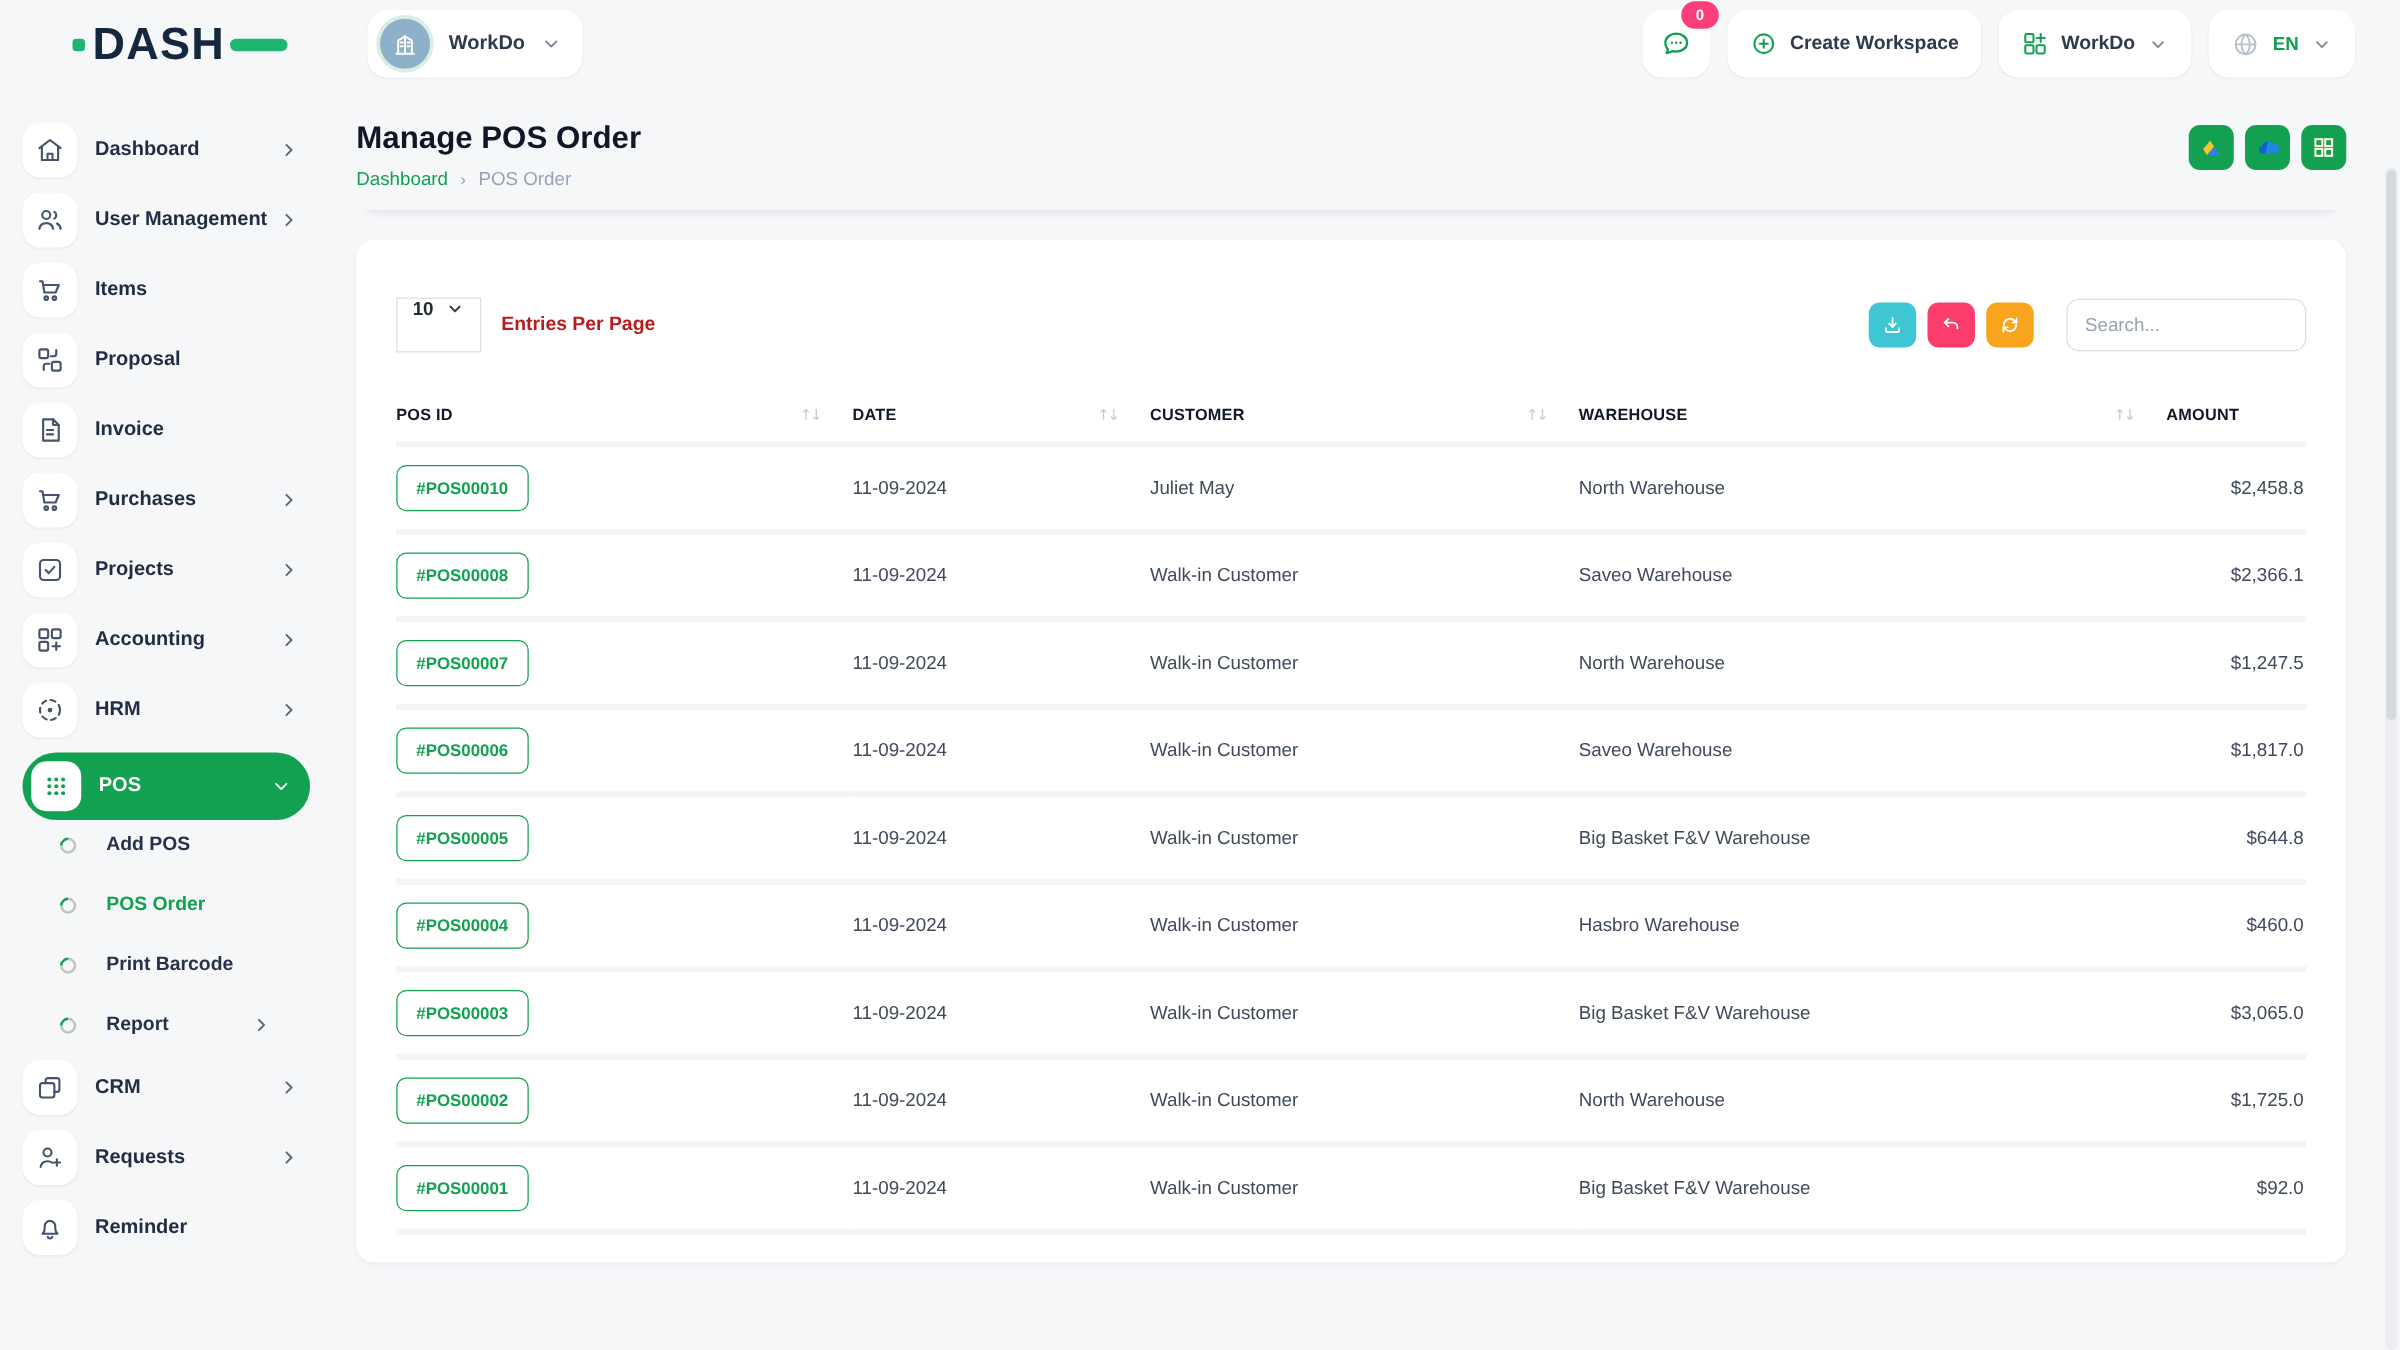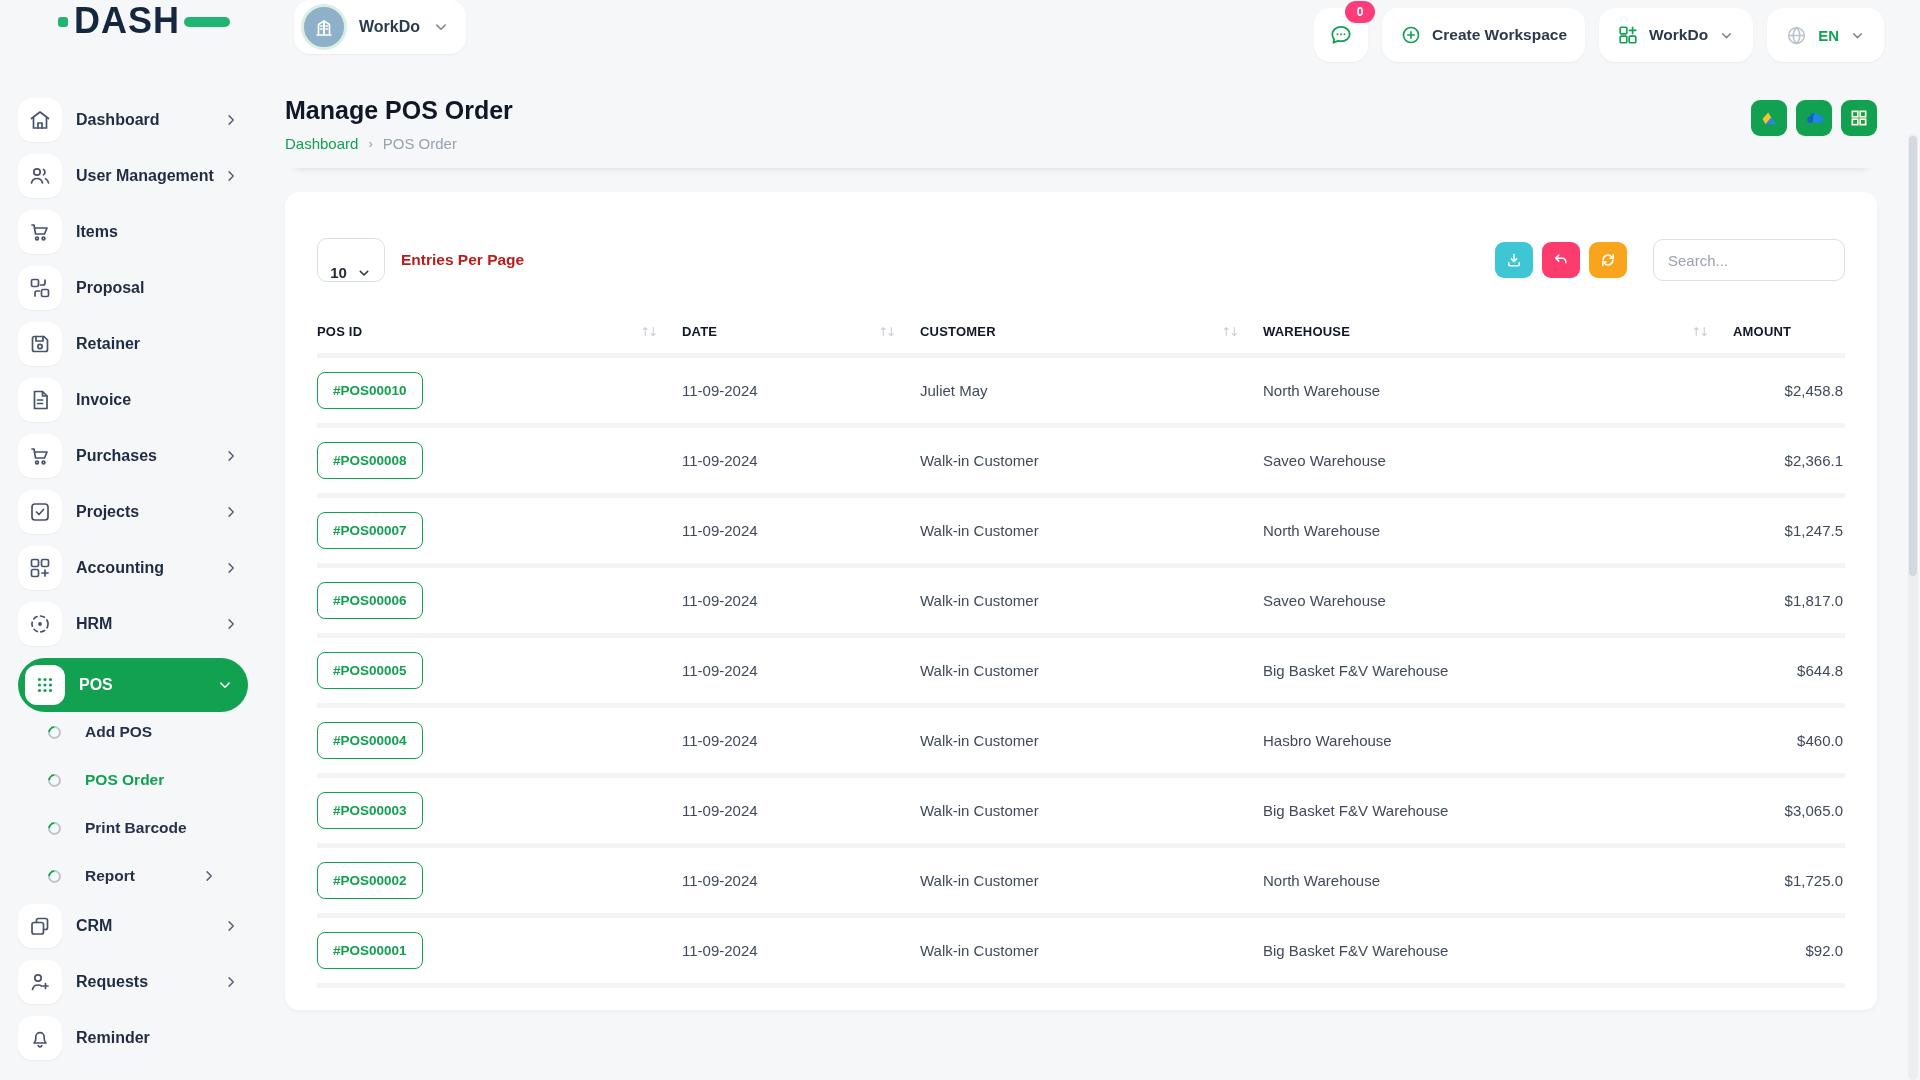--- a/index.html
+++ b/index.html
@@ -3,21 +3,21 @@
 <meta charset="utf-8">
 <title></title>
 <style>
   html,body{margin:0;padding:0}
   body{
     width:1920px;height:1080px;position:relative;overflow:hidden;
     background:#f6f7f9;font-family:"Liberation Sans",sans-serif;
     -webkit-font-smoothing:antialiased;color:#1f2c43;
   }
   
-  .header{position:absolute;top:0;left:0;width:100%;height:70px;display:flex;}
+  .header{position:absolute;top:0;left:0;width:100%;height:70px;display:flex;align-items:center}
   .logo{margin-left:74px;position:relative;font-size:36px;font-weight:800;letter-spacing:1px;color:#15273e;width:150px}
   .logo .logo-dot{position:absolute;left:-16px;top:17px;width:10px;height:10px;border-radius:3px;background:#21b573}
   .logo .logo-bar{position:absolute;right:-6px;top:17px;width:46px;height:10px;border-radius:6px;background:#21b573}
   .ws-pill{margin-left:70px;height:54px;background:#fff;border-radius:16px;display:flex;align-items:center;gap:12px;
     padding:0 16px 0 7px;box-shadow:0 1px 2px rgba(16,24,40,.05);cursor:pointer}
   .avatar{width:40px;height:40px;border-radius:50%;background:#8fb0c9;border:3px solid #d9efe2;
     display:flex;align-items:center;justify-content:center;color:#fff}
   .ws-label{font-size:16px;font-weight:600;color:#2b3a4d}
   .chev{color:#7a8594;display:flex}
   .header-right{margin-left:auto;margin-right:36px;display:flex;align-items:center;gap:14px}
@@ -54,21 +54,21 @@
   .page-title{font-size:25px;font-weight:700;color:#101828;margin:4px 0 0}
   .breadcrumb{margin-top:10px;font-size:15px;display:flex;align-items:center;gap:10px}
   .bc-link{color:#12A150;cursor:pointer}
   .bc-sep{color:#98a2b3;font-size:13px}
   .bc-current{color:#98a2b3}
   .head-actions{display:flex;gap:9px;margin-top:8px}
   .action-btn{width:36px;height:36px;border-radius:9px;background:#12A150;display:flex;align-items:center;justify-content:center;cursor:pointer}
   
   .card{background:#fff;border-radius:14px;margin-top:24px;padding:46px 32px 22px;box-shadow:0 2px 4px rgba(16,24,40,.04)}
   .controls{display:flex;align-items:center}
-  .select-box{width:66px;height:42px;border:1px solid #dbe0e6;border-radius:10px;background:#fff;display:flex;align-items:flex-end;
+  .select-box{width:66px;height:42px;border:1px solid #dbe0e6;border-radius:0;background:#fff;display:flex;align-items:flex-start;
     justify-content:center;gap:9px;font-size:15px;font-weight:600;color:#1f2937;cursor:pointer}
   .select-box .chev{color:#333e4e}
   .entries-label{margin-left:16px;font-size:15.5px;font-weight:600;color:#b91c1c}
   .controls-right{margin-left:auto;display:flex;align-items:center;gap:9px}
   .mini-btn{width:38px;height:36px;border-radius:9px;color:#fff;display:flex;align-items:center;justify-content:center;cursor:pointer}
   .mini-teal{background:#3fc6d4}.mini-pink{background:#fc3c6c}.mini-orange{background:#f8a41c}
   .search-input{width:162px;height:40px;margin-left:17px;border:1px solid #dbe0e6;border-radius:10px;padding:0 14px;
     font-size:15px;color:#344054;font-family:"Liberation Sans",sans-serif;outline:none;background:#fff}
   .search-input::placeholder{color:#98a2b3}
   
@@ -219,30 +219,20 @@
     <div class="nav-item">
       <span class="icon-box">
         <svg width="24" height="24" viewBox="0 0 24 24" fill="none" stroke="currentColor" stroke-width="1.7" stroke-linecap="round" stroke-linejoin="round">
           <rect x="3.5" y="3.5" width="7" height="7" rx="1.5"></rect>
           <rect x="13.5" y="13.5" width="7" height="7" rx="1.5"></rect>
           <path d="M17 4v3a2 2 0 0 1-2 2h-2.5"></path>
           <path d="M7 20v-3a2 2 0 0 1 2-2h2.5"></path>
         </svg>
       </span>
       <span class="nav-label">Proposal</span>
-    </div>
-    <div class="nav-item">
-      <span class="icon-box">
-        <svg width="24" height="24" viewBox="0 0 24 24" fill="none" stroke="currentColor" stroke-width="1.7" stroke-linecap="round" stroke-linejoin="round">
-          <path d="M4.5 6.5a2 2 0 0 1 2-2H16l3.5 3.5v9.5a2 2 0 0 1-2 2h-11a2 2 0 0 1-2-2z"></path>
-          <path d="M8 4.5V9h7V4.5"></path>
-          <circle cx="12" cy="14.5" r="2.2"></circle>
-        </svg>
-      </span>
-      <span class="nav-label">Retainer</span>
     </div>
     <div class="nav-item">
       <span class="icon-box">
         <svg width="24" height="24" viewBox="0 0 24 24" fill="none" stroke="currentColor" stroke-width="1.7" stroke-linecap="round" stroke-linejoin="round">
           <path d="M6.5 3.5h8L19 8v12.5H6.5z"></path>
           <path d="M14.5 3.5V8H19"></path>
           <path d="M9.5 12h5M9.5 15.5h5"></path>
         </svg>
       </span>
       <span class="nav-label">Invoice</span>

